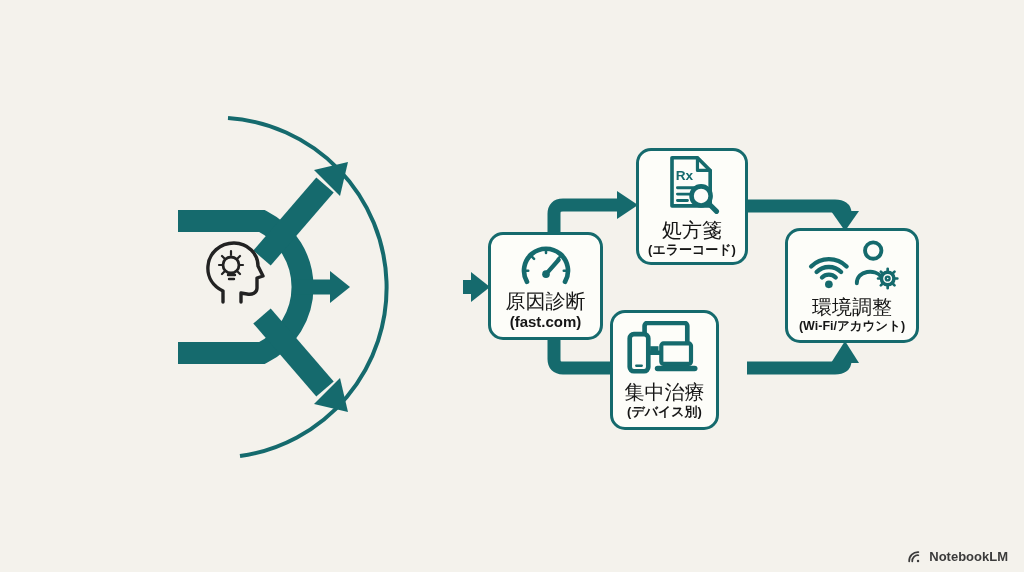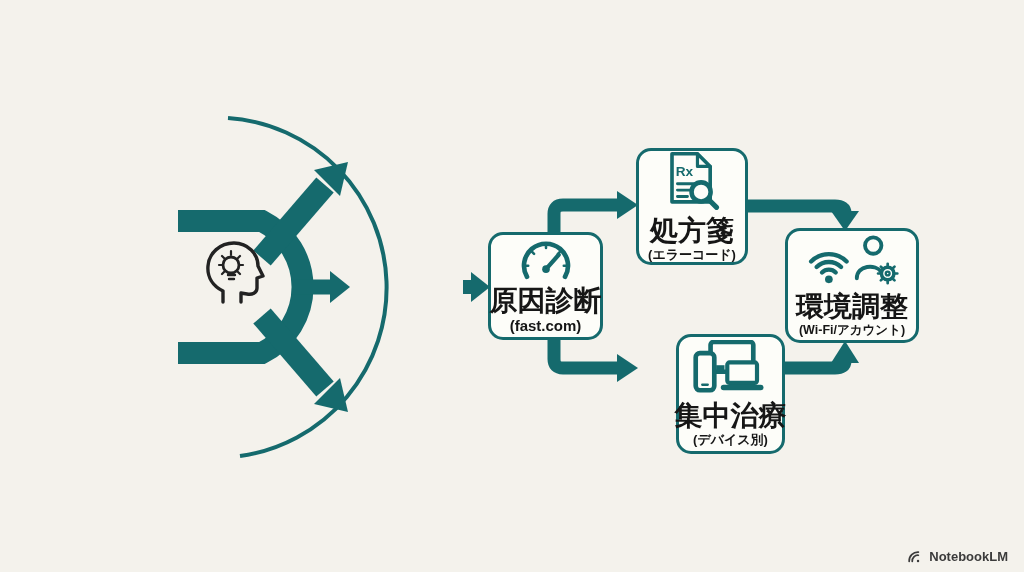--- a/index.html
+++ b/index.html
@@ -19,21 +19,21 @@
     font-size:29px;font-weight:800;letter-spacing:1px;color:#161616;
   }
   #connectors{position:absolute;left:0;top:0;z-index:1;}
   .node{
     position:absolute;z-index:2;box-sizing:border-box;
     background:#fdfdf9;border:3px solid #156a6d;border-radius:15px;
     display:flex;flex-direction:column;align-items:center;justify-content:center;
     gap:1px;padding:4px 2px;
   }
   .node .ic{flex:0 0 auto;display:flex;align-items:flex-start;justify-content:center;margin-bottom:3px;}
-  .node .lbl{font-size:28px;font-weight:700;line-height:1.15;white-space:nowrap;}
+  .node .lbl{font-size:20px;font-weight:400;line-height:1.15;white-space:nowrap;}
   .node .sub{font-size:13px;font-weight:700;line-height:1.1;white-space:nowrap;}
   .src-icon{position:absolute;left:201px;top:238px;z-index:2;}
   .src-label{
     position:absolute;left:160px;top:306px;width:152px;text-align:center;z-index:2;
     font-size:23px;font-weight:800;white-space:nowrap;
   }
   .watermark{
     position:absolute;right:16px;top:549px;z-index:3;
     display:flex;align-items:center;gap:8px;color:#3b3b3b;
     font-size:13px;font-weight:700;
@@ -109,21 +109,21 @@
         <text x="12" y="28" font-size="15" font-weight="bold" fill="#156a6d" stroke="none" font-family="Liberation Sans, sans-serif">Rx</text>
         <path d="M 14 36 H 34 M 14 43 H 30 M 14 50 H 25" stroke-width="3.2"></path>
         <circle cx="40" cy="45" r="10.5" stroke-width="5" fill="#fdfdf9"></circle>
         <path d="M 48 53 L 57 62" stroke-width="5.5"></path>
       </svg>
     </span>
     <span class="lbl">処方箋</span>
     <span class="sub">(エラーコード)</span>
   </div>
 
-  <div class="node" style="left:676px;top:310px;width:109px;height:120px;margin-top:24px;">
+  <div class="node" style="left:610px;top:310px;width:109px;height:120px;">
     <span class="ic">
       <svg width="78" height="56" viewBox="0 0 84 60" fill="none" stroke="#156a6d">
         <rect x="20" y="2" width="46" height="32" rx="3" stroke-width="5"></rect>
         <rect x="26" y="27" width="9" height="7" fill="#156a6d" stroke="none"></rect>
         <rect x="4" y="14" width="20" height="40" rx="4.5" stroke-width="5" fill="#fdfdf9"></rect>
         <path d="M 11 48 H 17" stroke-width="2.5" stroke-linecap="round"></path>
         <rect x="38" y="24" width="32" height="22" rx="2.5" stroke-width="4.5" fill="#fdfdf9"></rect>
         <rect x="31" y="48" width="46" height="6" rx="3" fill="#156a6d" stroke="none"></rect>
       </svg>
     </span>

